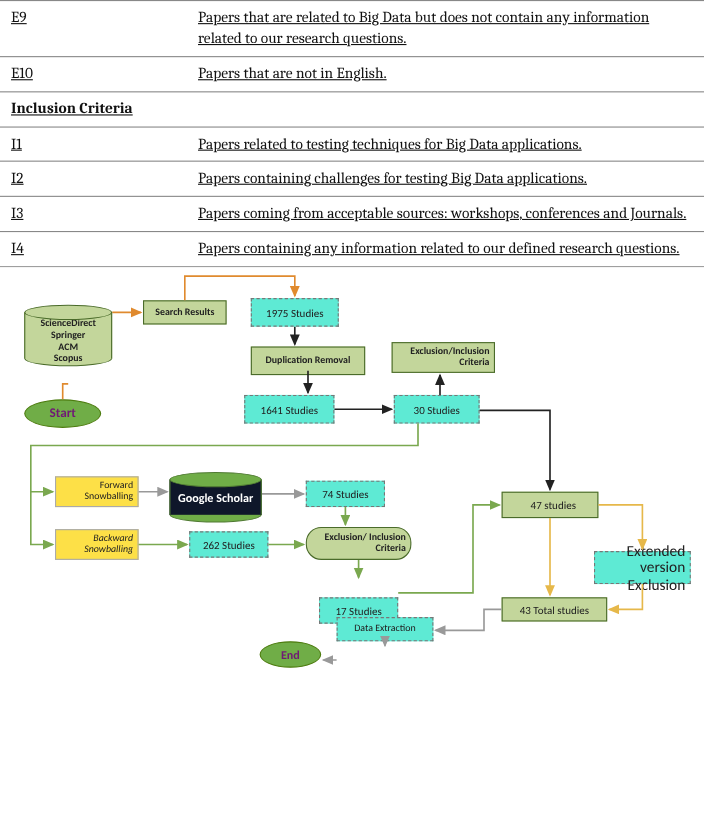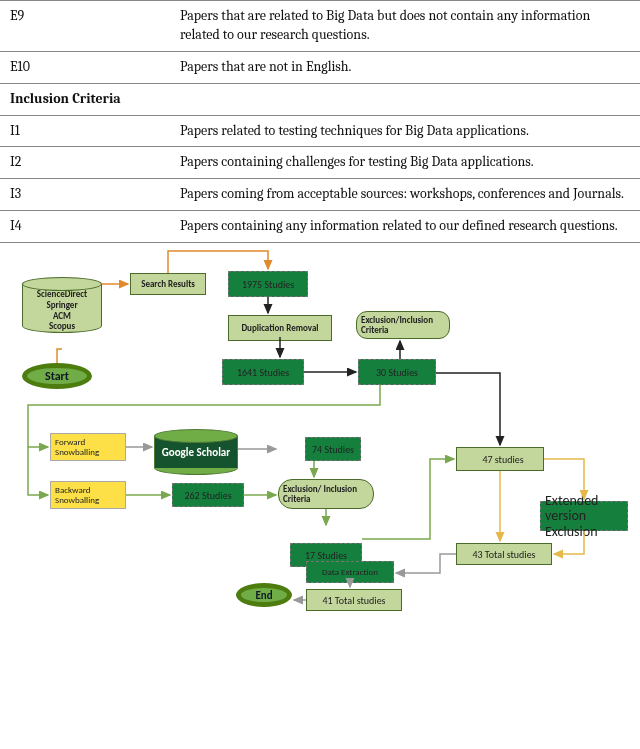--- a/index.html
+++ b/index.html
@@ -13,49 +13,50 @@
   }
   table.crit {
     width: 100%;
     border-collapse: collapse;
   }
   table.crit td {
     border-top: 1px solid #888;
     padding: 6px 10px;
     vertical-align: top;
     line-height: 1.35;
+    text-decoration: underline;
   }
   table.crit tr:last-child td { border-bottom: 1px solid #888; }
   td.code { width: 170px; }
   td.header { font-weight: bold; }
 
   .diagram {
     position: relative;
     width: 640px;
     height: 372px;
     background: #fff;
     font-family: Calibri, Arial, sans-serif;
     font-size: 10px;
     color: #222;
   }
   .box {
     position: absolute;
     display: flex;
     align-items: center;
     justify-content: center;
-    text-align: left;
+    text-align: right;
     padding: 2px 4px;
     line-height: 1.1;
   }
   .solid-green {
     background: #c3d69b;
     border: 1px solid #4a6b2a;
   }
   .dashed {
-    background: #15803d;
+    background: #5eead4;
     border: 1.5px dashed #777;
   }
   .gray-box {
     background: #fde047;
     border: 1px solid #aaa;
   }
   .db {
     position: absolute;
   }
   .db .top,.db .bot {
@@ -64,28 +65,28 @@
   }
   .db .top { top:0; background:#c3d69b; z-index:2;}
   .db .body {
     position:absolute; left:0; right:0; top:7px; bottom:7px;
     background:#c3d69b; border-left:1px solid #4a6b2a; border-right:1px solid #4a6b2a;
     display:flex; align-items:center; justify-content:center; text-align:center;
     font-size:9px; font-weight:bold; line-height:1.2; z-index:1;
   }
   .db .bot { bottom:0; background:#c3d69b; z-index:0;}
   .db.green .top,.db.green .bot{ background:#70ad47; border-color:#507a33;}
-  .db.green .body{ background:#14532d; border-color:#507a33; color:#fff; font-size:11px;}
+  .db.green .body{ background:#0f172a; border-color:#507a33; color:#fff; font-size:11px;}
 
   .oval {
     position:absolute;
     border-radius: 50%;
     background:#70ad47;
-    border:5px solid #4d7c0f;
-    color:#0f172a;
+    border:1px solid #4d7c0f;
+    color:#701a75;
     display:flex; align-items:center; justify-content:center;
     font-size:12px; font-weight:bold;
   }
 
   svg.arrows {
     position:absolute; left:0; top:0; width:640px; height:372px;
     pointer-events:none;
   }
 </style>
 </head>
@@ -136,49 +137,48 @@
     <div class="bot"></div>
   </div>
 
   <div class="oval" style="left:22px; top:120px; width:70px; height:26px;">Start</div>
 
   <div class="box solid-green" style="left:130px; top:30px; width:76px; height:22px; font-weight:bold; font-size:9px;">Search Results</div>
   <div class="box dashed" style="left:228px; top:28px; width:80px; height:26px;">1975 Studies</div>
 
   <div class="box solid-green" style="left:228px; top:72px; width:104px; height:26px; font-weight:bold; font-size:9px;">Duplication Removal</div>
 
-  <div class="box solid-green" style="left:356px; top:68px; width:94px; height:28px; font-weight:bold; font-size:9px;border-radius:11px;">Exclusion/Inclusion Criteria</div>
+  <div class="box solid-green" style="left:356px; top:68px; width:94px; height:28px; font-weight:bold; font-size:9px;">Exclusion/Inclusion Criteria</div>
 
   <div class="box dashed" style="left:222px; top:116px; width:82px; height:26px;">1641 Studies</div>
   <div class="box dashed" style="left:358px; top:116px; width:78px; height:26px;">30 Studies</div>
 
   <div class="box gray-box" style="left:50px; top:190px; width:76px; height:28px; font-size:9px;">Forward Snowballing</div>
-  <div class="box gray-box" style="left:50px; top:238px; width:76px; height:28px; font-size:9px;">Backward Snowballing</div>
+  <div class="box gray-box" style="left:50px; top:238px; width:76px; height:28px; font-size:9px;font-style:italic;">Backward Snowballing</div>
 
   <div class="db green" style="left:154px; top:186px; width:84px; height:46px;">
     <div class="top"></div>
     <div class="body">Google Scholar</div>
     <div class="bot"></div>
   </div>
 
-  <div class="box dashed" style="left:278px; top:194px; width:56px; height:24px;margin-left:27px;">74 Studies</div>
+  <div class="box dashed" style="left:278px; top:194px; width:72px; height:24px;">74 Studies</div>
   <div class="box dashed" style="left:172px; top:240px; width:72px; height:24px;">262 Studies</div>
 
   <div class="box solid-green" style="left:278px; top:236px; width:96px; height:30px; font-weight:bold; font-size:9px;border-radius:14px;">Exclusion/ Inclusion Criteria</div>
   <div class="box dashed" style="left:290px; top:284px; width:72px; height:24px;margin-top:16px;">17 Studies</div>
 
   <div class="box solid-green" style="left:456px; top:204px; width:88px; height:24px; font-size:10px;padding-left:10px;">47  studies</div>
 
   <div class="box dashed" style="left:540px; top:258px; width:88px; height:30px; font-size:14px;">Extended version Exclusion</div>
 
   <div class="box solid-green" style="left:456px; top:300px; width:96px; height:22px; font-size:10px;">43 Total studies</div>
 
   <div class="box dashed" style="left:306px; top:318px; width:88px; height:22px; font-size:9px;">Data Extraction</div>
 
-  <div class="box solid-green" style="left:306px; top:346px; width:96px; height:22px; font-size:10px;">41 Total studies</div>
 
   <div class="oval" style="left:236px; top:340px; width:56px; height:24px; font-size:11px;">End</div>
 
   <svg class="arrows">
     <defs>
       <marker id="ah-black" markerWidth="8" markerHeight="8" refX="6" refY="3" orient="auto">
         <path d="M0,0 L7,3 L0,6 Z" fill="#222"></path>
       </marker>
       <marker id="ah-orange" markerWidth="8" markerHeight="8" refX="6" refY="3" orient="auto">
         <path d="M0,0 L7,3 L0,6 Z" fill="#e08a2e"></path>

